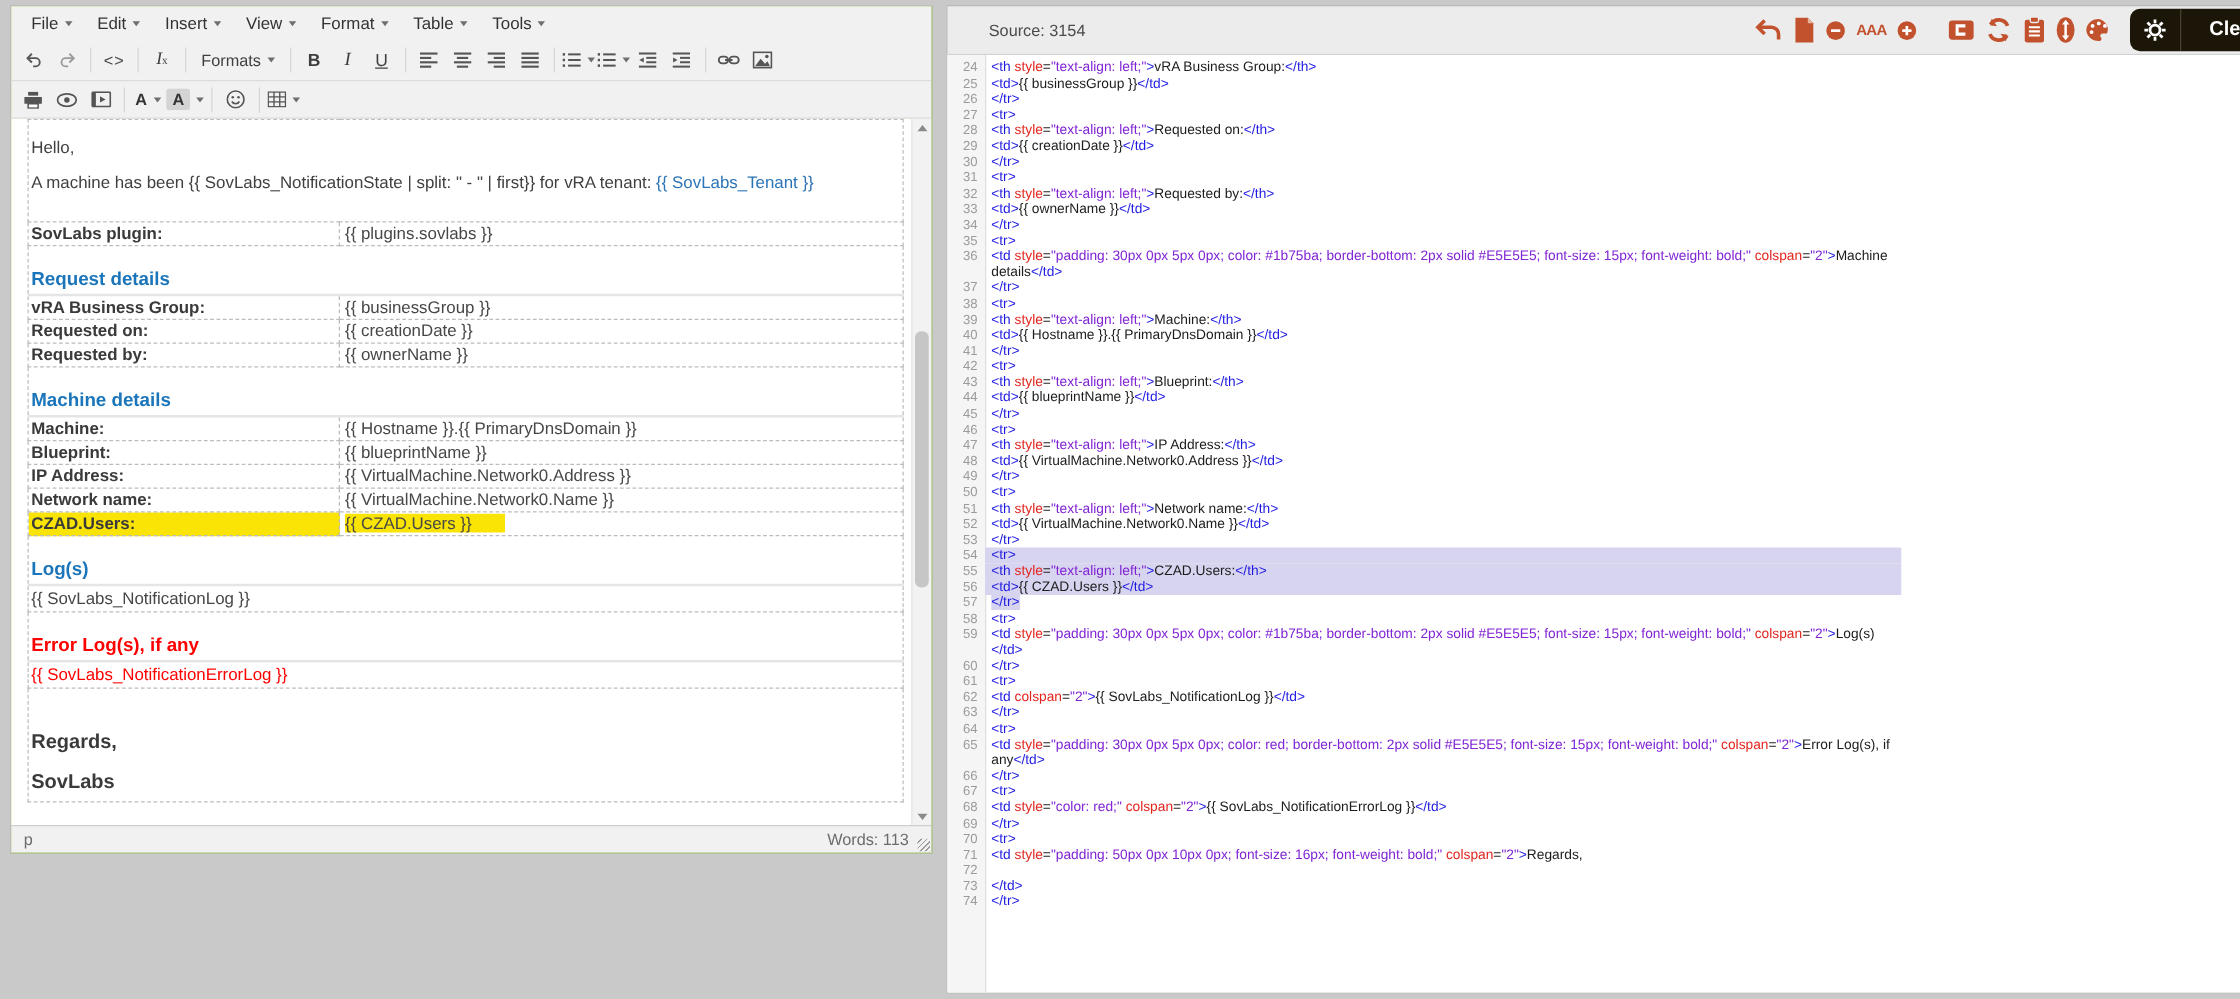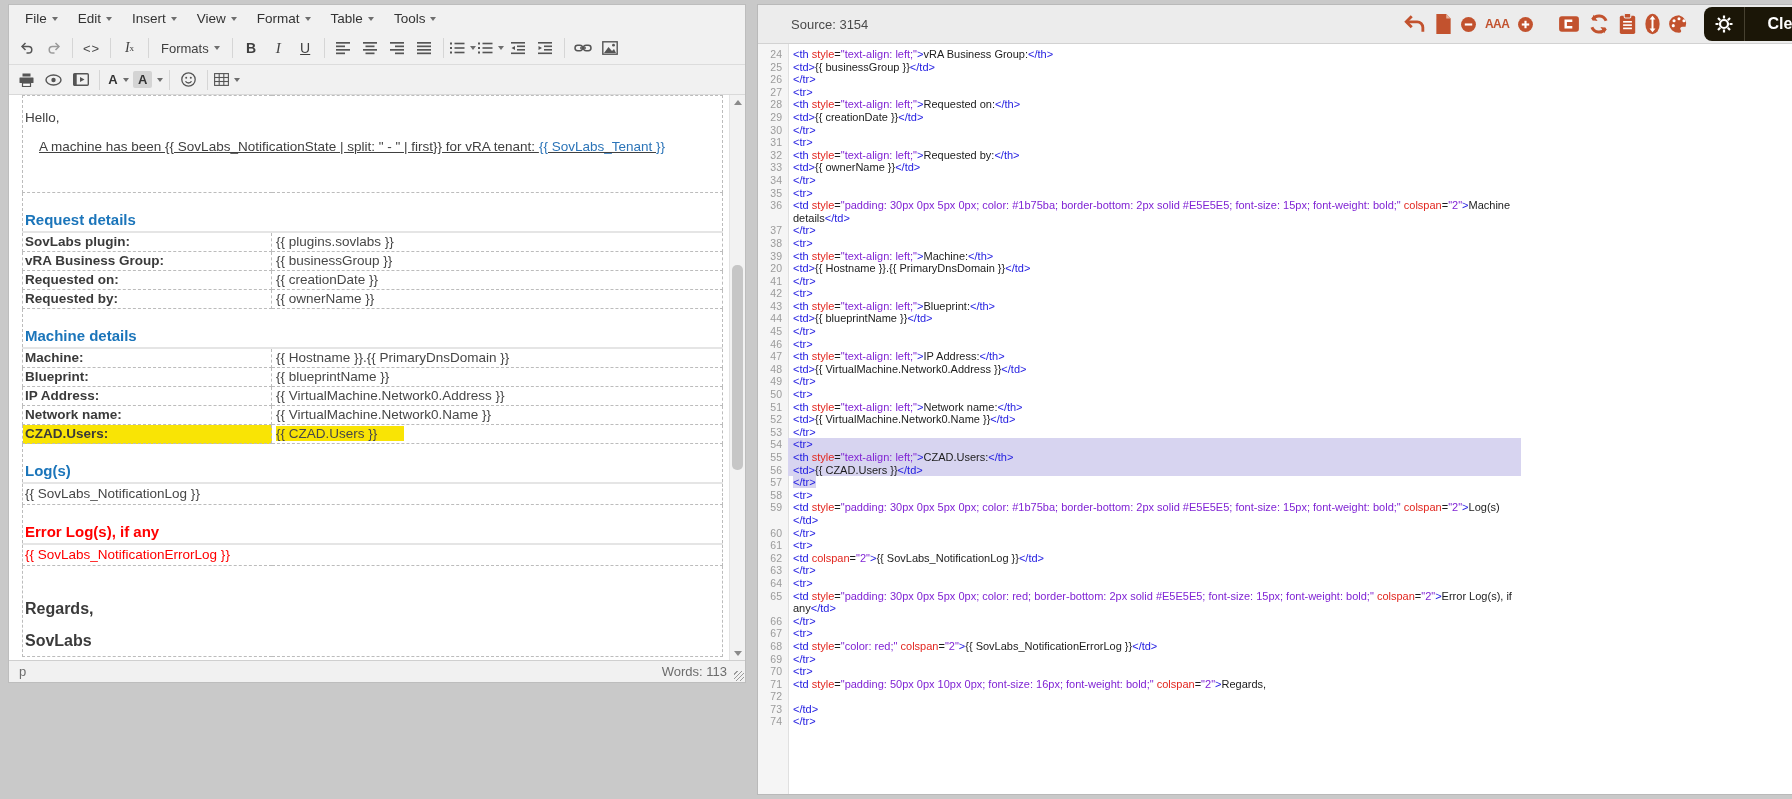--- a/index.html
+++ b/index.html
@@ -32,21 +32,21 @@
 
   
   .content-area{position:relative;flex:1 1 auto;overflow:hidden;background:#fff;}
   .doc{position:absolute;left:0;top:0;right:16px;bottom:0;padding:0 6px 0 13px;
        color:#404040;font-size:13.5px;}
   table.email{width:100%;border-collapse:collapse;table-layout:fixed;}
   table.email th,table.email td{border:1px dashed #bcbcbc;vertical-align:top;box-sizing:border-box;}
   col.c1{width:249px;}
   .cell-intro{padding:14px 6px 24px 2px;}
   .greet{margin:0 0 13px 0;}
-  .sentence{margin:14px;text-decoration:underline;}
+  .sentence{margin:0;}
   .blue-tag{color:#2b74b8;}
   .cell-heading{padding:18px 0 3px 2px;font-size:15px;font-weight:bold;border-bottom:2px solid #e5e5e5 !important;}
   .cell-th{font-weight:bold;text-align:left;padding:1px 6px 2px 2px;color:#3a3a3a;font-size:13.5px;}
   .cell-td{padding:1px 6px 2px 4px;color:#474747;font-size:13.5px;}
   .hl{background:#f9e405;}
   .hl-span{background:#f9e405;display:inline-block;padding-right:27px;}
   .cell-full{padding:2px 6px 3px 2px;color:#474747;}
   .cell-sig{padding:34px 6px 4px 2px;font-size:16px;font-weight:bold;color:#3a3a3a;}
   .cell-sig p{margin:14px 0 2px 0;}
 
@@ -341,25 +341,25 @@
               <col>
             </colgroup>
           <tbody id="email-body">
               <tr>
                 <td class="cell-intro" colspan="2">
                   <p class="greet">Hello,</p>
                   <p class="sentence">A machine has been {{ SovLabs_NotificationState | split: " - " | first}} for vRA tenant: <span class="blue-tag">{{ SovLabs_Tenant }}</span></p>
                 </td>
               </tr>
               <tr>
-                <td class="cell-heading" colspan="2" style="color: rgb(27, 117, 186);">Request details</td>
-              </tr>
-              <tr>
                 <th class="cell-th">SovLabs plugin:</th>
                 <td class="cell-td">{{ plugins.sovlabs }}</td>
+              </tr>
+              <tr>
+                <td class="cell-heading" colspan="2" style="color: rgb(27, 117, 186);">Request details</td>
               </tr>
               <tr>
                 <th class="cell-th">vRA Business Group:</th>
                 <td class="cell-td">{{ businessGroup }}</td>
               </tr>
               <tr>
                 <th class="cell-th">Requested on:</th>
                 <td class="cell-td">{{ creationDate }}</td>
               </tr>
               <tr>
@@ -591,21 +591,21 @@
           </div>
           <div class="code-line">
             <span class="ln">38</span>
             <span class="ct"><span class="cm-tag">&lt;tr</span><span class="cm-tag">&gt;</span></span>
           </div>
           <div class="code-line">
             <span class="ln">39</span>
             <span class="ct"><span class="cm-tag">&lt;th</span> <span class="cm-attr">style</span>=<span class="cm-str">"text-align: left;"</span><span class="cm-tag">&gt;</span>Machine:<span class="cm-tag">&lt;/th</span><span class="cm-tag">&gt;</span></span>
           </div>
           <div class="code-line">
-            <span class="ln">20</span>
+            <span class="ln">40</span>
             <span class="ct"><span class="cm-tag">&lt;td</span><span class="cm-tag">&gt;</span>{{ Hostname }}.{{ PrimaryDnsDomain }}<span class="cm-tag">&lt;/td</span><span class="cm-tag">&gt;</span></span>
           </div>
           <div class="code-line">
             <span class="ln">41</span>
             <span class="ct"><span class="cm-tag">&lt;/tr</span><span class="cm-tag">&gt;</span></span>
           </div>
           <div class="code-line">
             <span class="ln">42</span>
             <span class="ct"><span class="cm-tag">&lt;tr</span><span class="cm-tag">&gt;</span></span>
           </div>

